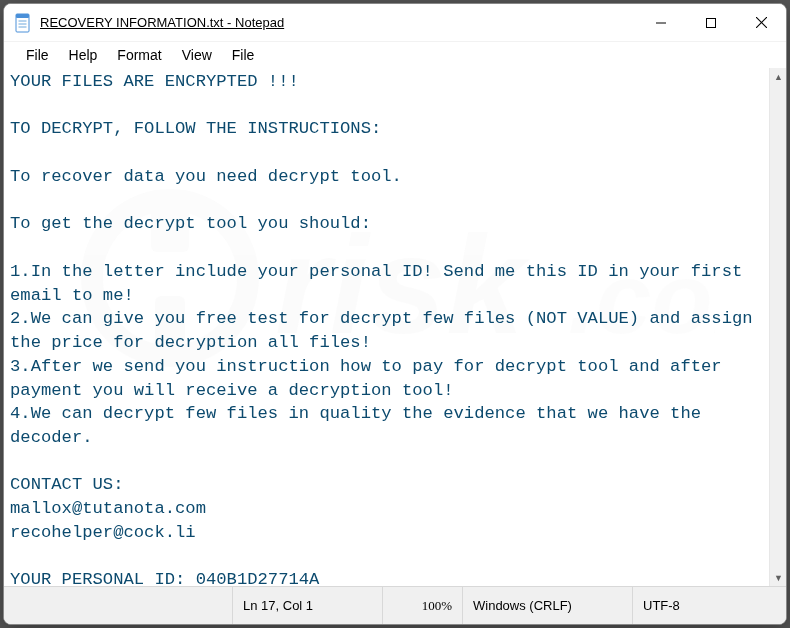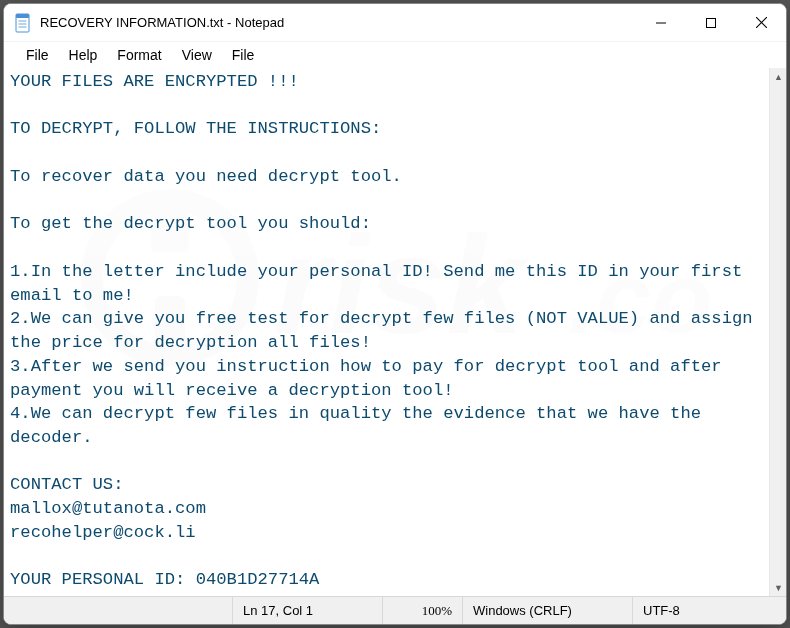--- a/index.html
+++ b/index.html
@@ -25,21 +25,21 @@
     display: flex; align-items: center;
     padding-left: 10px;
     font-size: 13px; color:#000;
     background: #fff;
     border-bottom: 1px solid #f2f2f2;
   }
   .titlebar .app-icon {
     width: 18px; height: 20px; margin-right:8px;
     display:inline-block;
   }
-  .title-text { flex: 0 0 auto; }
+  .title-text { flex: 0 0 auto; text-decoration: underline; }
   .title-spacer { flex: 1; }
   .win-btn {
     width: 50px; height: 38px;
     display:flex; align-items:center; justify-content:center;
     color:#000;
   }
   .win-btn svg{ pointer-events:none; }
   
   .menubar {
     height: 26px;
@@ -91,21 +91,21 @@
   
   .watermark {
     position:absolute; inset:0;
     pointer-events:none; z-index:1;
     display:flex; justify-content:center;
     opacity:.07;
   }
   .watermark svg{ width: 640px; height: 420px; }
   
   .statusbar {
-    height:28px;
+    height:38px;
     background:#f0f0f0;
     border-top:1px solid #d8d8d8;
     display:flex;
     font-size: 13px;
     color:#000;
   }
   .statusbar .cell{
     border-left:1px solid #d8d8d8;
     padding: 4px 10px;
     display:flex;align-items:center;

